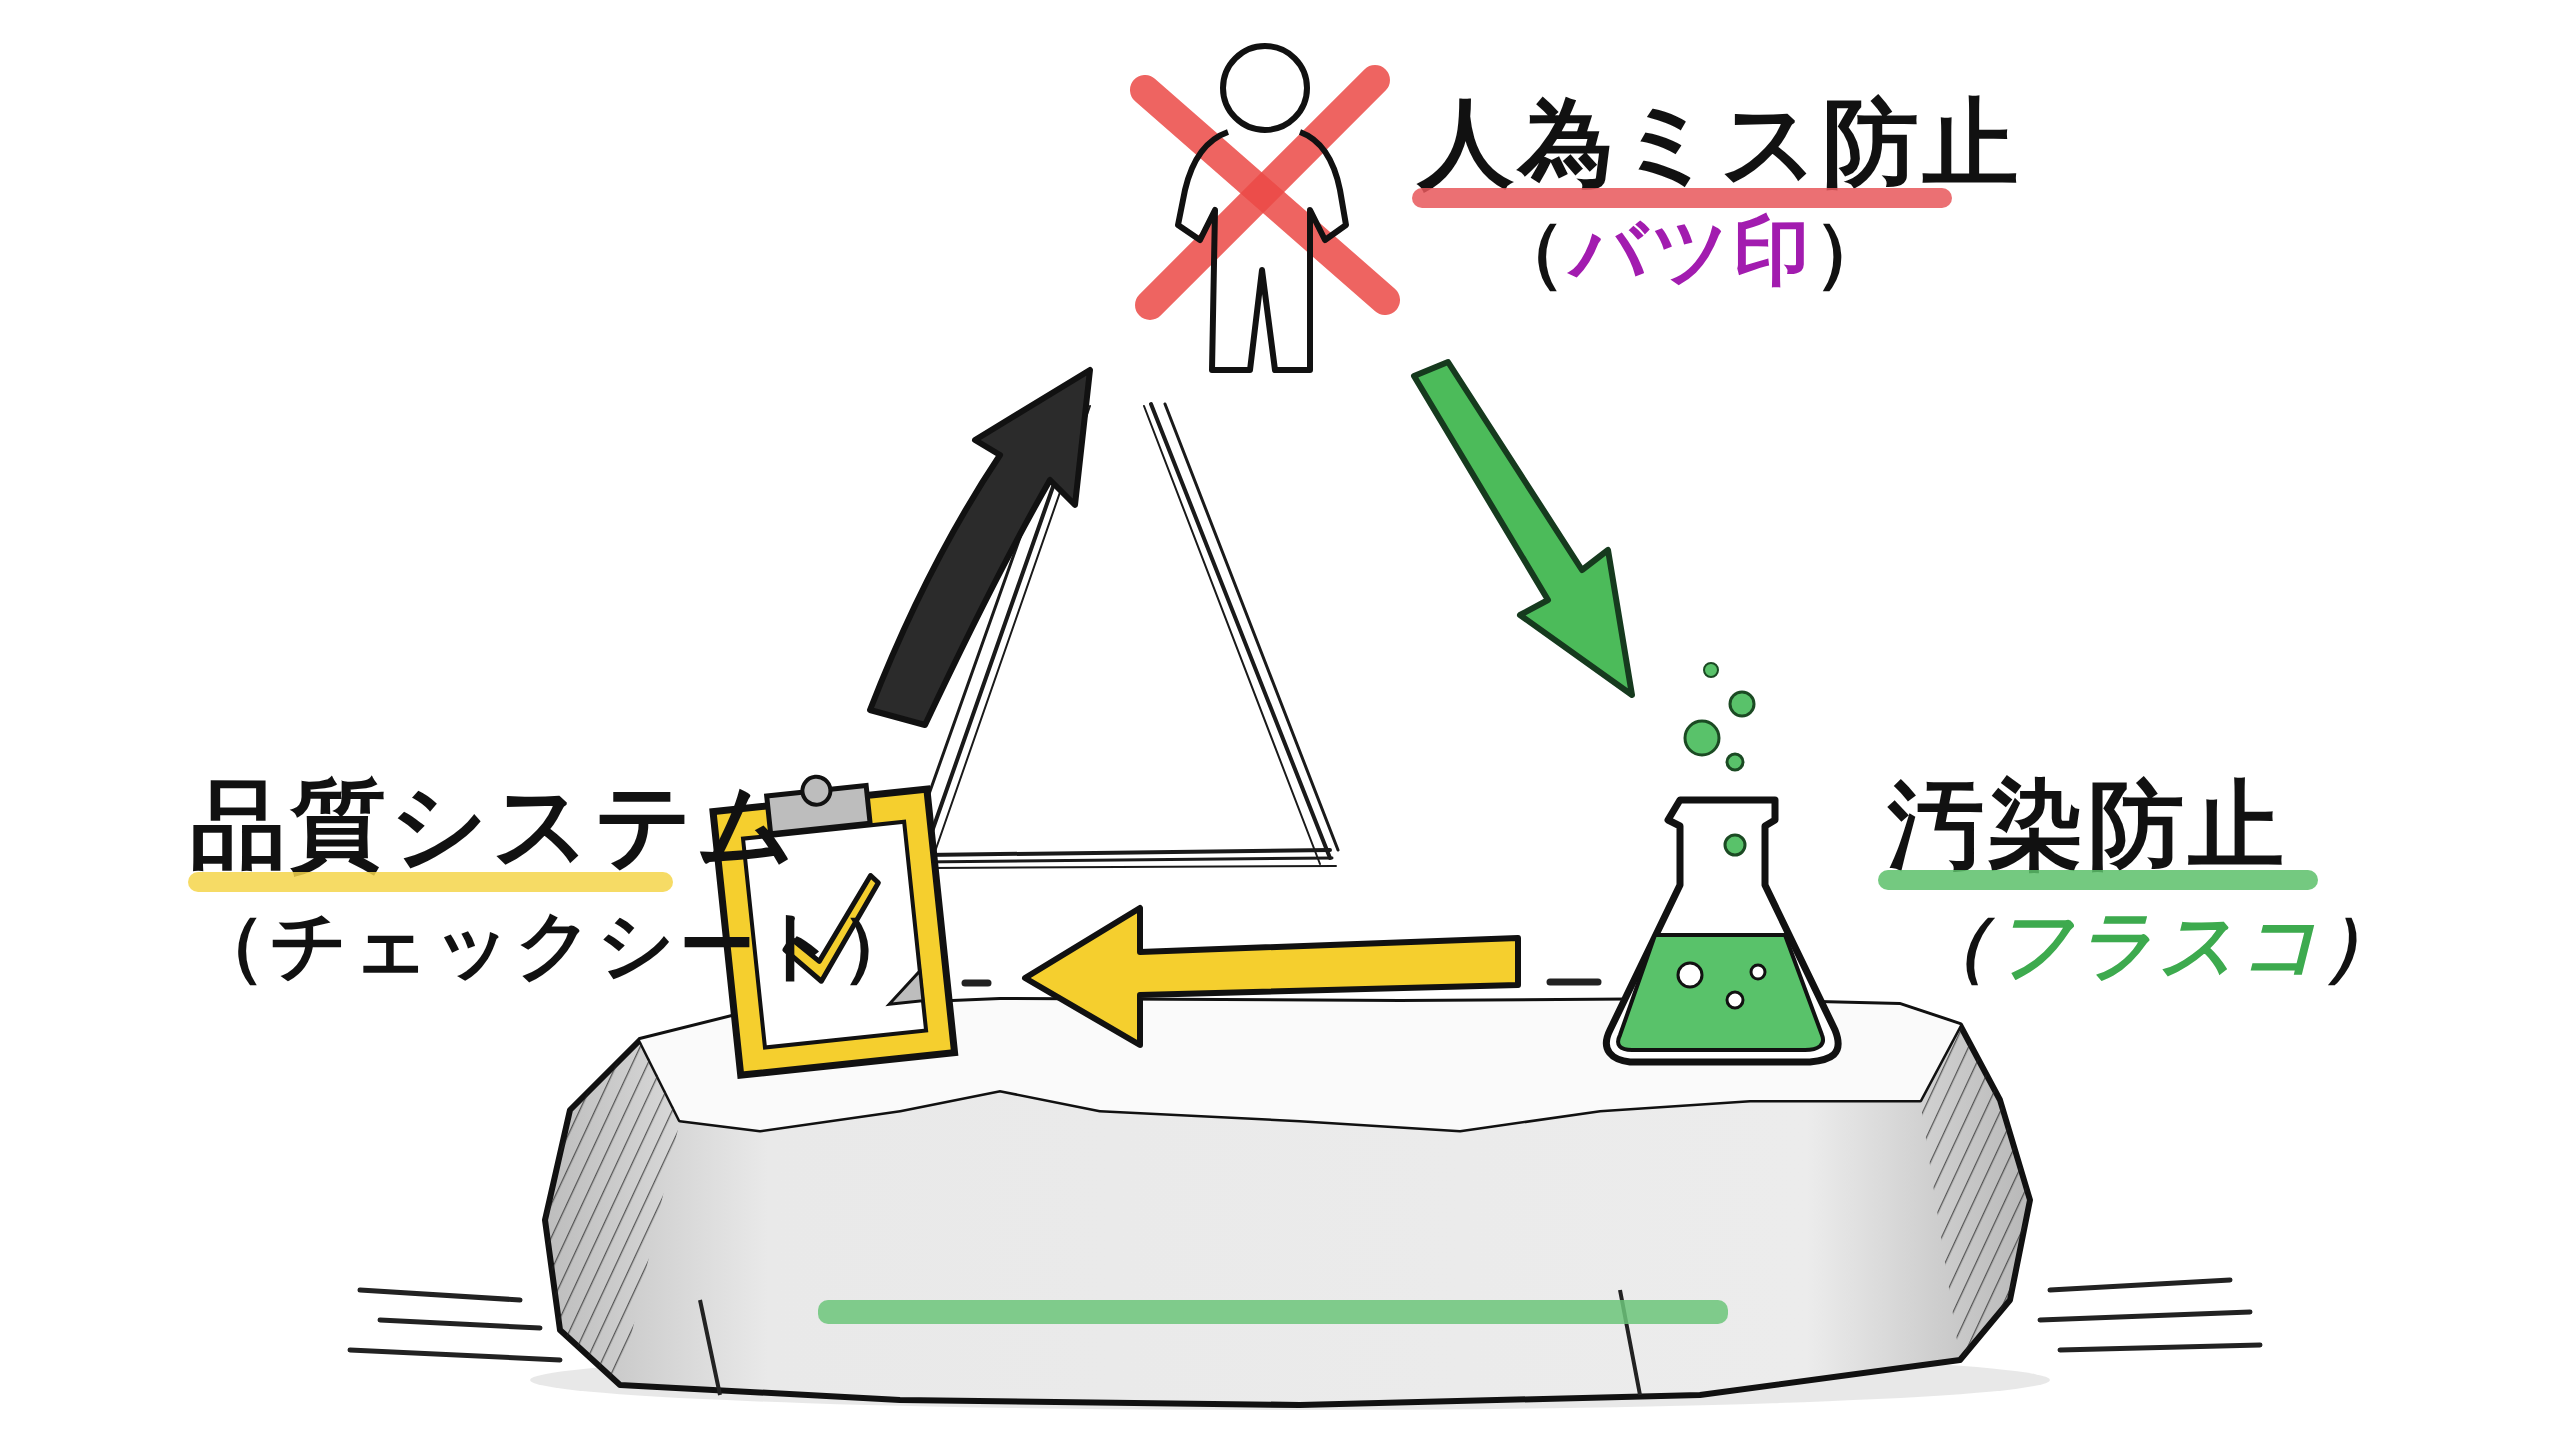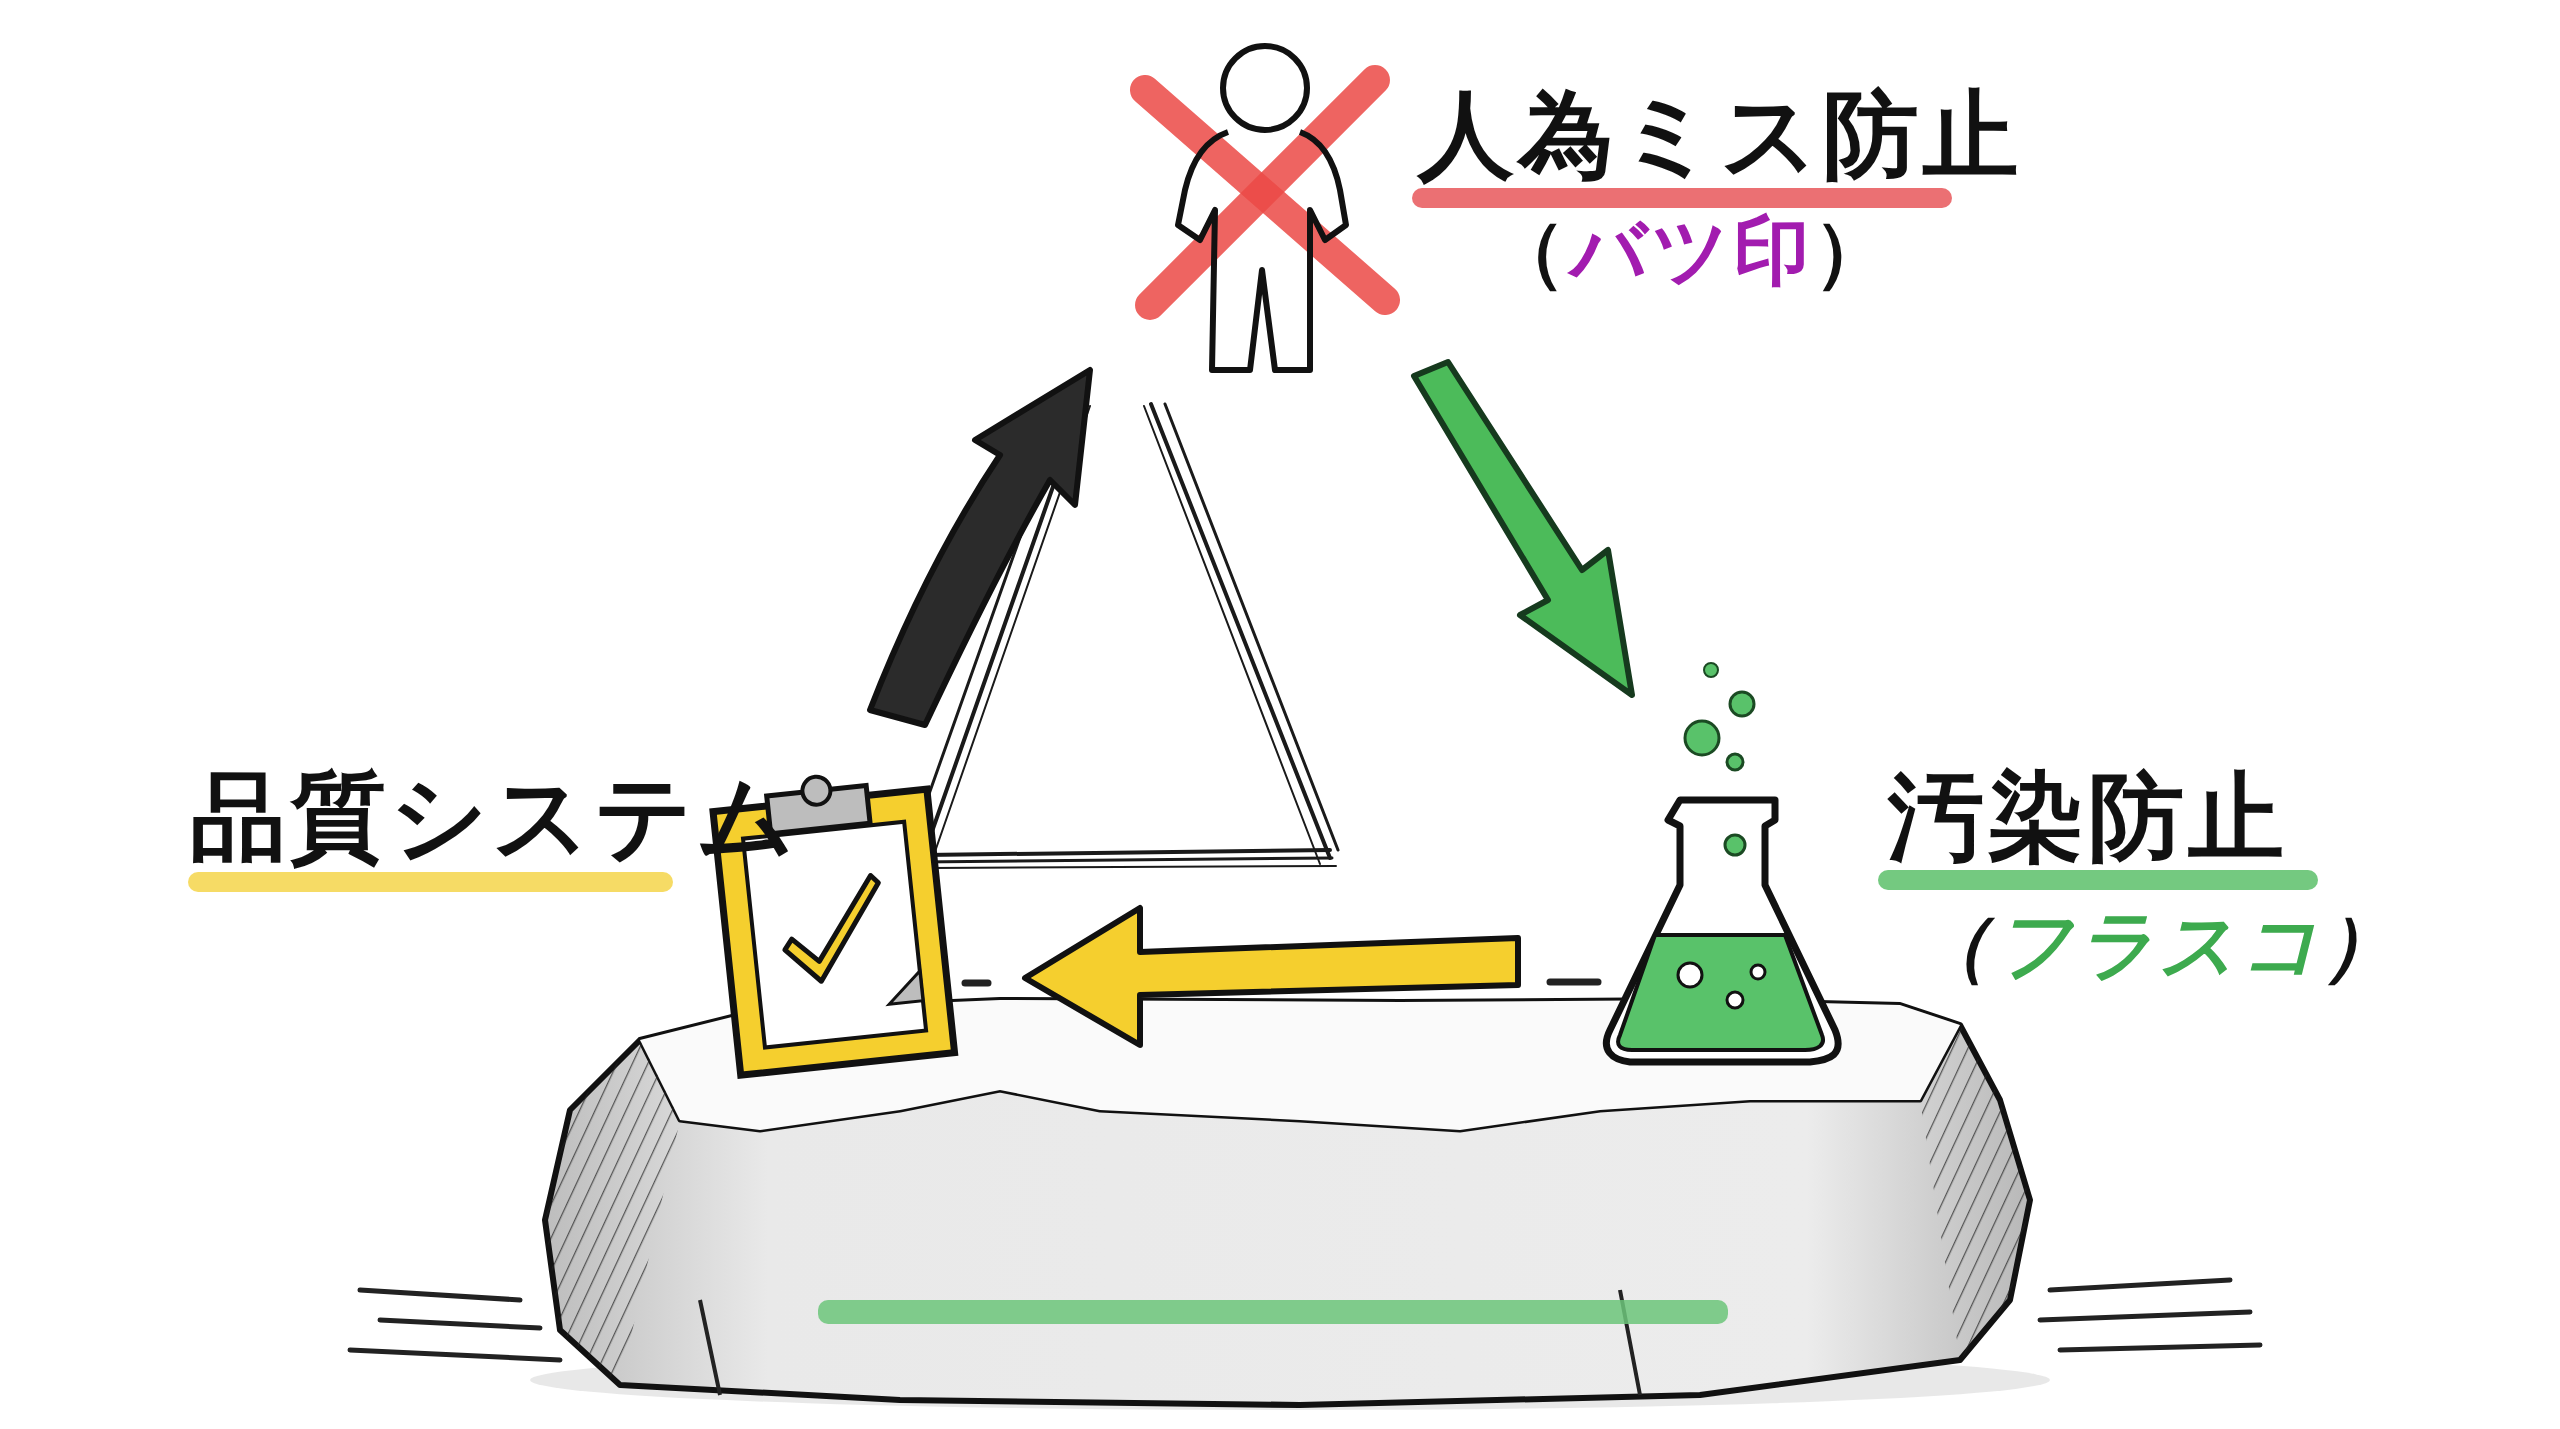--- a/index.html
+++ b/index.html
@@ -1,20 +1,20 @@
 <!DOCTYPE html>
 <html><head>
 <meta charset="utf-8">
 <style>
   html, body { margin:0; padding:0; background:#ffffff; }
   body { width:2560px; height:1429px; position:relative; overflow:hidden; font-family:"DejaVu Sans", sans-serif; }
   .stage { position:absolute; left:0; top:0; width:2560px; height:1429px; }
   svg.art { position:absolute; left:0; top:0; }
   .label { position:absolute; color:#111; font-weight:bold; white-space:nowrap; letter-spacing:4px; }
-  .title { font-size:96px; line-height:110px;font-family:Liberation Mono, monospace; }
+  .title { font-size:96px; line-height:110px; }
   .sub { font-size:76px; line-height:90px; }
   .underline { position:absolute; height:20px; border-radius:10px; opacity:0.85; }
   .base-title { font-size:128px; line-height:140px; letter-spacing:10px; }
   .paren { color:#111; }
 </style>
 </head>
 <body>
 
 <div class="stage">
 
@@ -103,20 +103,23 @@
   </svg>
 
   <div class="label title" style="left:1418px; top:88px;">人為ミス防止</div>
   <div class="underline" style="left:1412px; top:188px; width:540px; background:#e8575a;"></div>
   <div class="label sub" style="left:1490px; top:206px;">
     <span class="paren">（</span><span style="color:#a21caf;">バツ印</span><span class="paren">）</span>
   </div>
 
   <div class="label title" style="left:190px; top:770px;">品質システム</div>
   <div class="underline" style="left:188px; top:872px; width:485px; background:#f5d54a;"></div>
+  <div class="label sub" style="left:190px; top:900px;">
+    <span class="paren">（</span><span>チェックシート</span><span class="paren">）</span>
+  </div>
 
   <div class="label title" style="left:1888px; top:770px;">汚染防止</div>
   <div class="underline" style="left:1878px; top:870px; width:440px; background:#5cbf6a;"></div>
   <div class="label sub" style="left:1915px; top:900px;font-style:italic;">
     <span class="paren">（</span><span style="color:#3daa4e;">フラスコ</span><span class="paren">）</span>
   </div>
 
   <div class="underline" style="left:818px; top:1300px; width:910px; height:24px; background:#6cc57a;"></div>
 
 </div>

